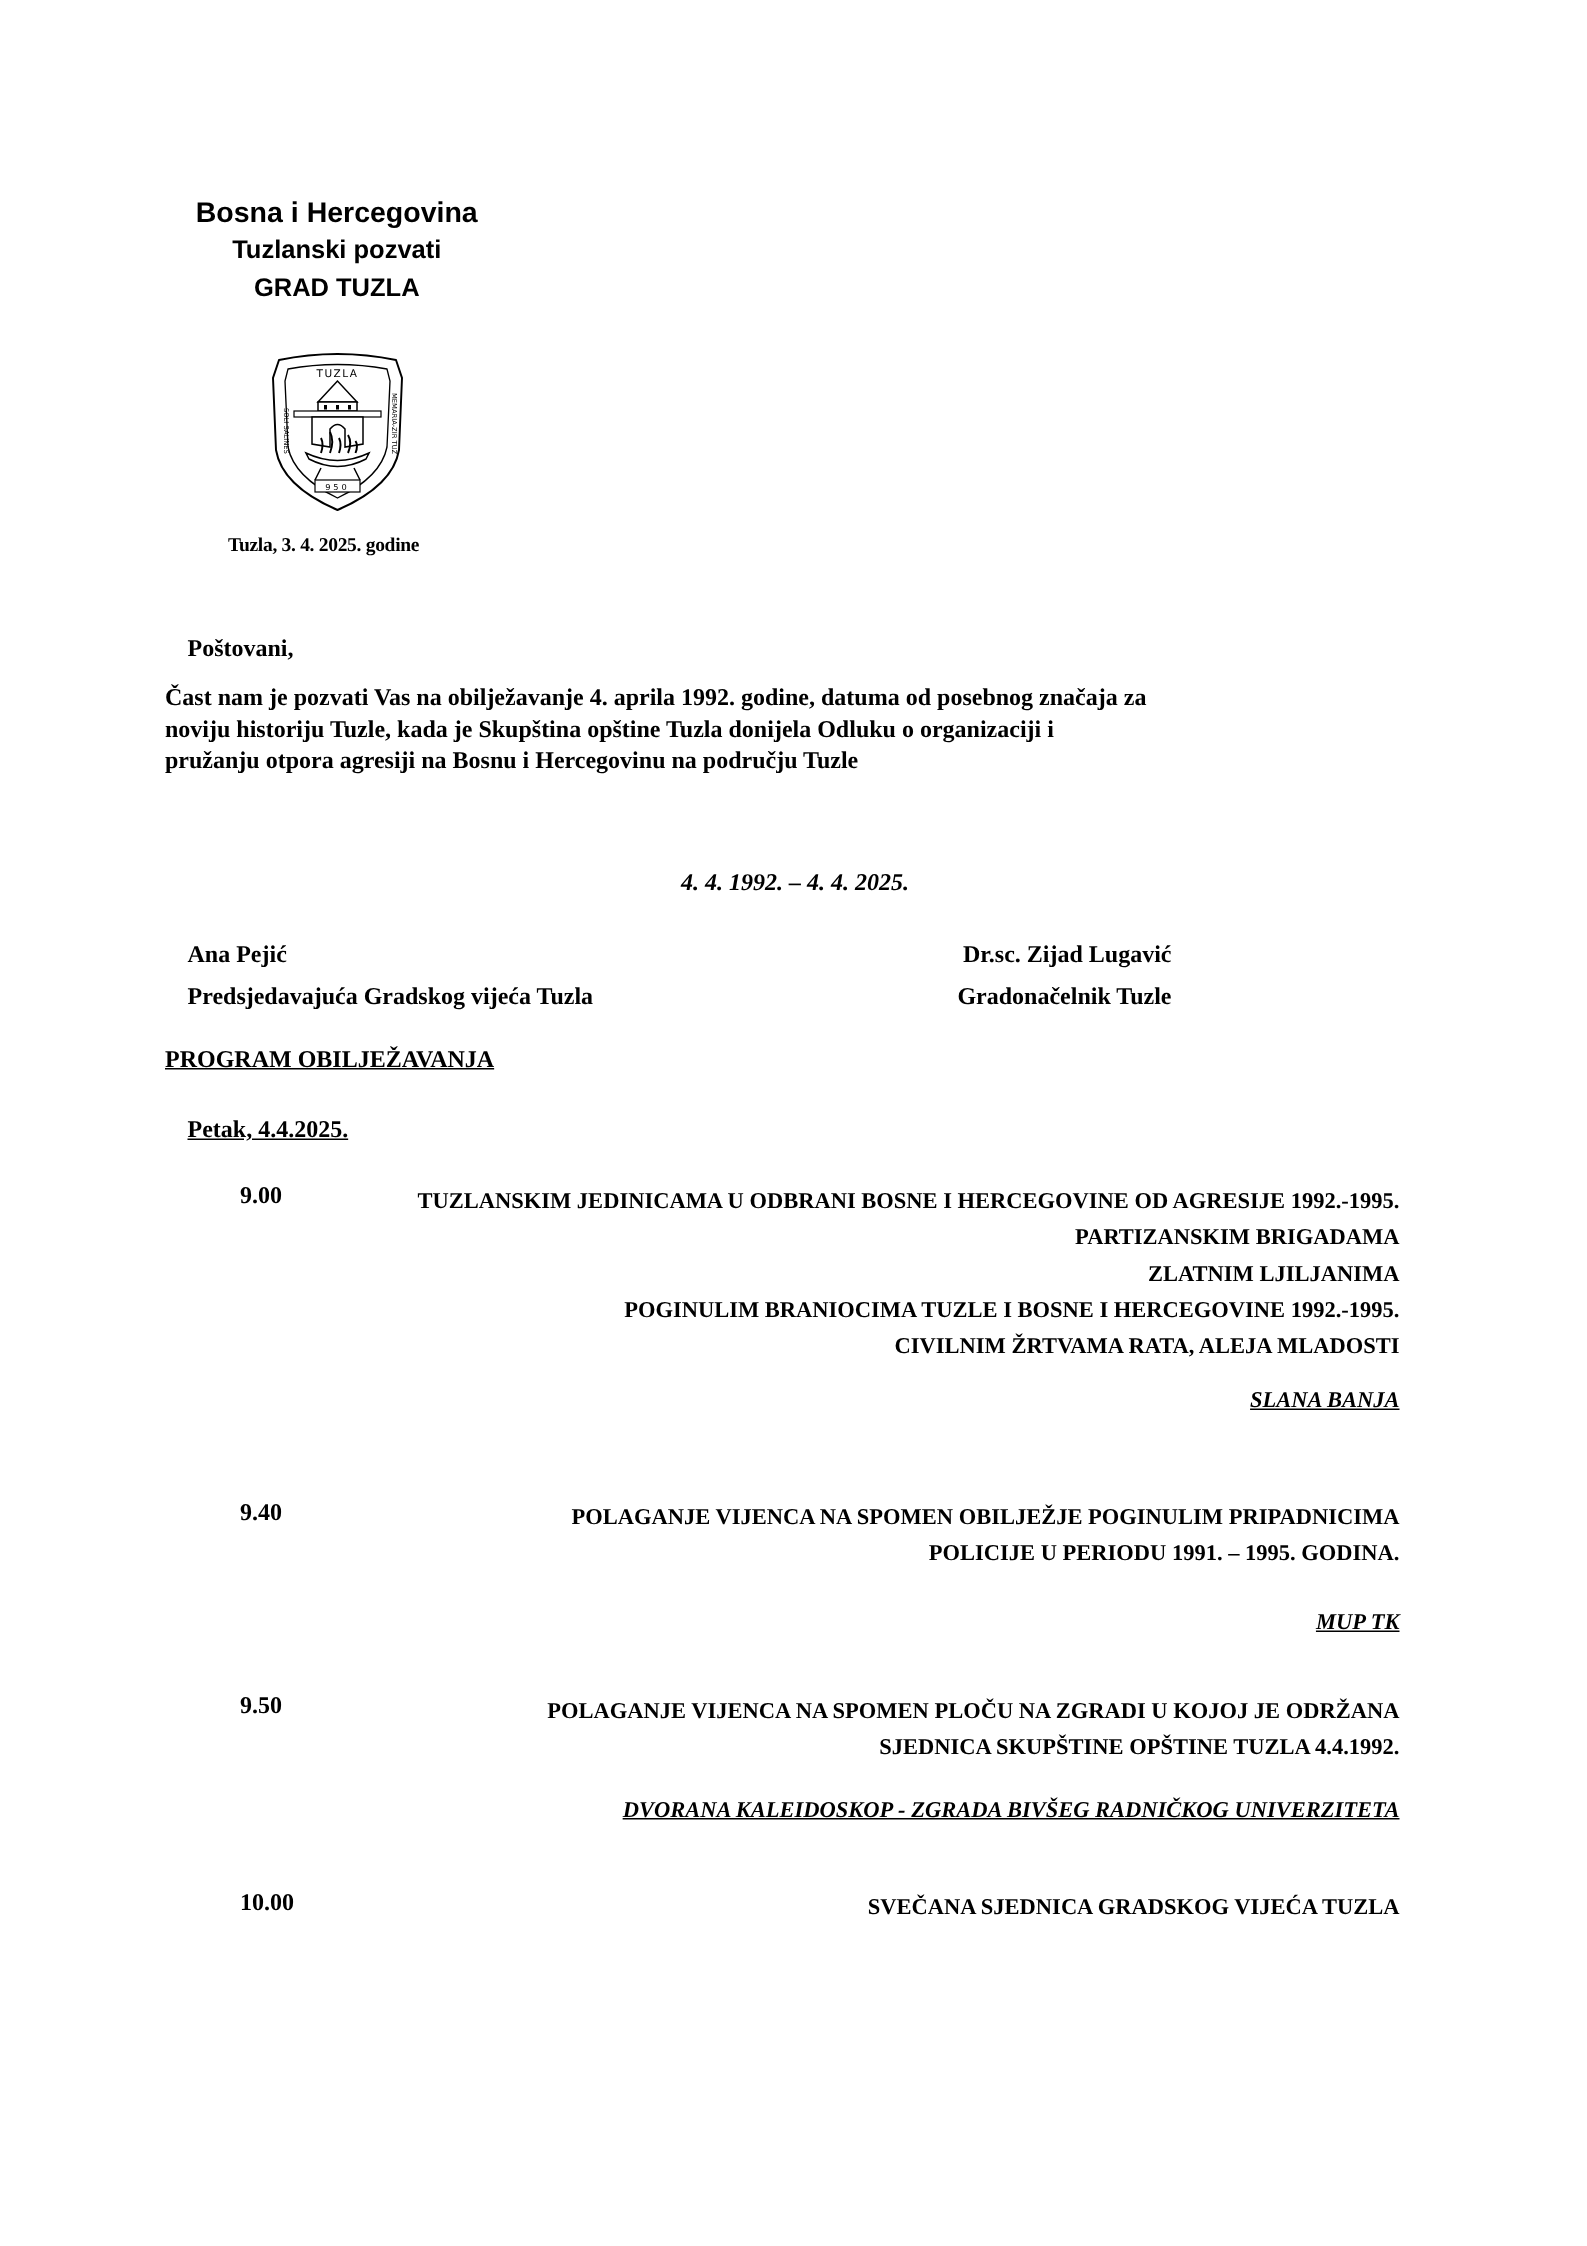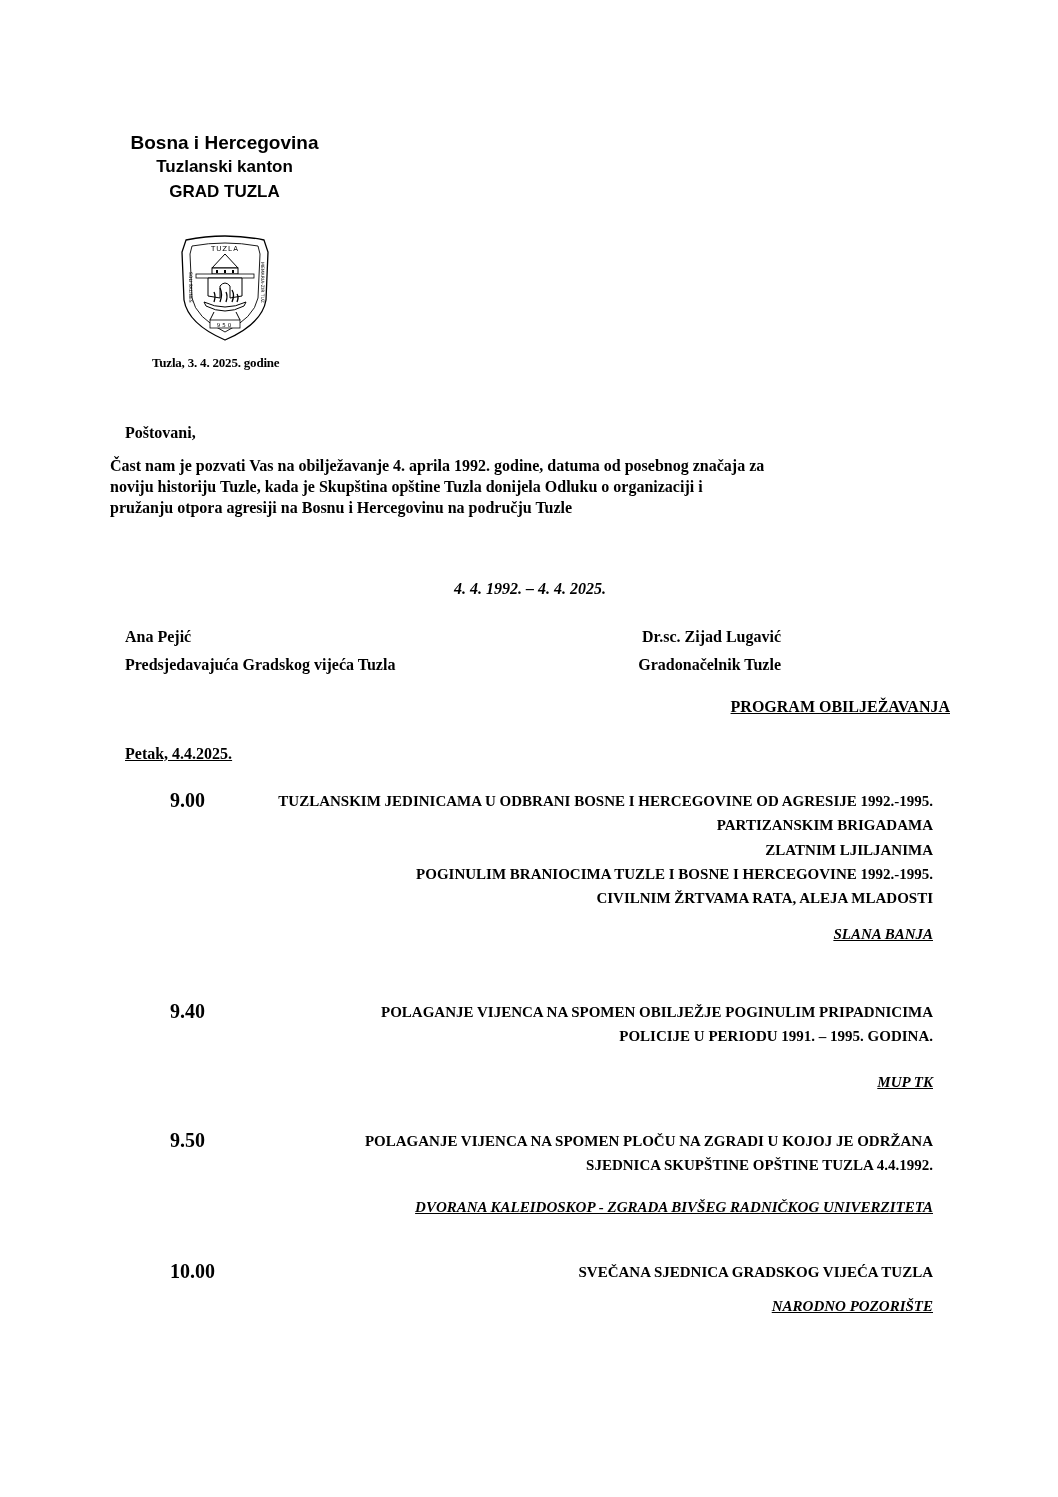--- a/index.html
+++ b/index.html
@@ -21,37 +21,37 @@
   .greeting { position: absolute; left: 125px; top: 424px; font-size: 16px; text-align: right; }
   .intro { position: absolute; left: 110px; top: 455px; width: 840px; text-align: left;
     font-size: 16px; line-height: 21px; }
   .span { position: absolute; left: 110px; top: 580px; width: 840px; text-align: center;
     font-size: 16px; font-style: italic; }
 
   .sig { position: absolute; top: 623px; font-size: 16px; line-height: 28px; }
   .sig.left { left: 125px; }
   .sig.right { right: 125px; text-align: right; }
 
-  .prog-title { position: absolute; left: 110px; top: 698px; width: 840px; text-align: right;
+  .prog-title { position: absolute; left: 110px; top: 698px; width: 840px; text-align: left;
     font-size: 16px; text-decoration: underline; }
   .day { position: absolute; left: 125px; top: 745px; font-size: 16px; text-decoration: underline; }
 
   .item { position: absolute; left: 125px; width: 808px; }
-  .item .time { position: absolute; left: 13px; top: 0; font-size: 20px; padding-left: 32px; }
+  .item .time { position: absolute; left: 3px; top: 0; font-size: 16px; padding-left: 32px; }
   .item .lines { text-align: right; font-size: 15px; line-height: 24.3px; }
   .item .place { text-align: right; font-size: 15px; font-style: italic; text-decoration: underline; }
 </style>
 </head>
 <body>
 
 <div class="page">
 
   <div class="header">
     <div class="l1">Bosna i Hercegovina</div>
-    <div class="l3">Tuzlanski kanton</div>
+    <div class="l3">Tuzlanski pozvati</div>
     <div class="l4">GRAD TUZLA</div>
   </div>
 
   <div class="crest">
     <svg width="98" height="110" viewBox="0 0 98 110" xmlns="http://www.w3.org/2000/svg">
       <path d="M10 8 Q49 0 88 8 L92 20 L90 68 Q86 92 49 108 Q12 92 8 68 L6 20 Z" fill="#fff" stroke="#000" stroke-width="1.3"></path>
       <path d="M16 14 Q49 8 82 14 L84 22 L82 66 Q78 86 49 100 Q20 86 16 66 L14 22 Z" fill="none" stroke="#000" stroke-width="0.9"></path>
       <text x="49" y="19" font-family="DejaVu Sans, sans-serif" font-size="7" text-anchor="middle" letter-spacing="1">TUZLA</text>
       <polygon points="49,22 36,36 62,36" fill="#fff" stroke="#000" stroke-width="1"></polygon>
       <rect x="36" y="36" width="26" height="6" fill="#fff" stroke="#000" stroke-width="1"></rect>
@@ -122,16 +122,15 @@
       <div>SJEDNICA SKUPŠTINE OPŠTINE TUZLA 4.4.1992.</div>
     </div>
     <div class="place" style="margin-top:21px;">DVORANA KALEIDOSKOP - ZGRADA BIVŠEG RADNIČKOG UNIVERZITETA</div>
   </div>
 
   <div class="item serif" style="top:1260px;">
     <div class="time">10.00</div>
     <div class="lines">
       <div>SVEČANA SJEDNICA GRADSKOG VIJEĆA TUZLA</div>
     </div>
-    <div class="place" style="margin-top:14px;">NARODNO POZORIŠTE</div>
   </div>
 
 </div>
 
 </body></html>

